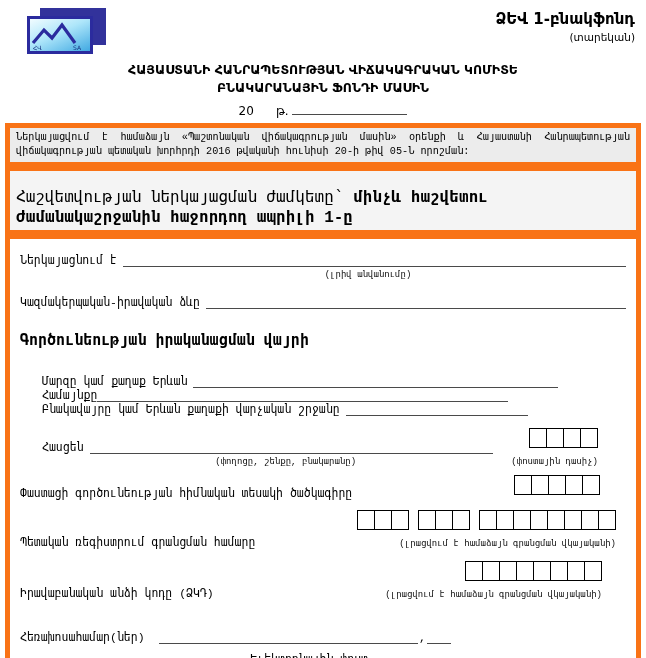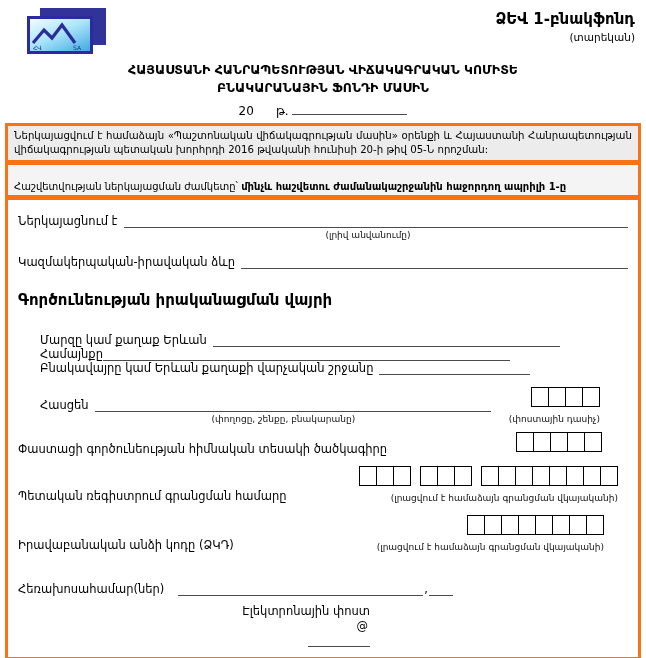--- a/index.html
+++ b/index.html
@@ -23,23 +23,23 @@
   .formcode .period{font-size:10.5px;margin-top:3px;}
 
   
   .titles{text-align:center;font-weight:bold;font-size:12.5px;line-height:1.42;margin-top:3px;}
   .yearline{text-align:center;font-size:12px;margin:5px 0 6px 0;}
   .yearline .gap{display:inline-block;width:22px;}
   .ul{display:inline-block;border-bottom:1px solid #4a4a4a;height:12px;vertical-align:baseline;}
   .yearline .ul{width:115px;}
 
   
-  .trow{border:3px solid #f97316;margin-top:-1px;background:#fff;box-sizing:border-box;}
+  .trow{border:5px solid #f97316;margin-top:-1px;background:#fff;box-sizing:border-box;font-family:Liberation Mono, monospace;}
   .notice{background:#ececec;font-size:10.2px;line-height:1.4;text-align:justify;padding:3px 6px;}
-  .deadline{background:#f4f4f4;font-size:10px;padding:16px 6px 3px;}
+  .deadline{background:#f4f4f4;font-size:16px;padding:16px 6px 3px;}
   .deadline .bold{font-weight:bold;}
 
   
   .main{padding:8px 10px 8px 10px;}
   .fline{display:flex;align-items:flex-end;font-size:11.5px;}
   .fline .lbl{white-space:nowrap;}
   .fline .ul{flex:1;margin-left:6px;height:13px;}
   .hintline{display:flex;font-size:9px;color:#111;margin-top:2px;}
   .hint-center{flex:1;text-align:center;}
   .indent{margin-left:22px;}

